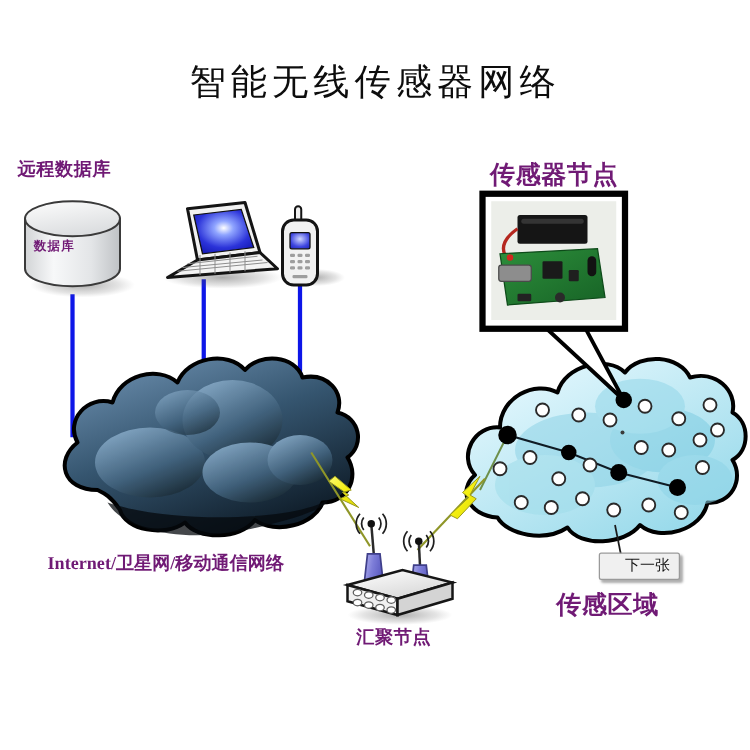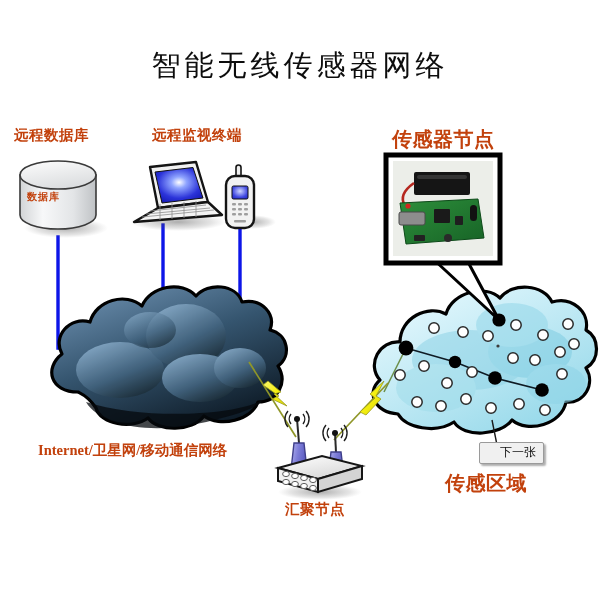--- a/index.html
+++ b/index.html
@@ -19,21 +19,21 @@
   }
   #diagram-svg {
     position: absolute;
     left: 0;
     top: 0;
     width: 600px;
     height: 600px;
   }
   .lbl {
     position: absolute;
-    color: #c2410c;
+    color: #701a75;
     white-space: nowrap;
     font-weight: bold;
     letter-spacing: 0.5px;
   }
   #page-title {
     position: absolute;
     left: 0;
     top: 46px;
     width: 600px;
     text-align: center;
@@ -356,21 +356,20 @@
         <ellipse cx="313" cy="480" rx="3.4" ry="2.6"></ellipse>
         <ellipse cx="286" cy="482" rx="3.4" ry="2.6"></ellipse>
         <ellipse cx="295" cy="484" rx="3.4" ry="2.6"></ellipse>
         <ellipse cx="304" cy="486" rx="3.4" ry="2.6"></ellipse>
         <ellipse cx="313" cy="488" rx="3.4" ry="2.6"></ellipse>
       </g>
     </g>
   </svg>
 
   <div class="lbl" id="label-remote-db">远程数据库</div>
-  <div class="lbl" id="label-remote-terminal">远程监视终端</div>
   <div class="lbl" id="label-sensor-node">传感器节点</div>
   <div class="lbl" id="label-db-inner">数据库</div>
   <div class="lbl" id="label-internet">Internet/卫星网/移动通信网络</div>
   <div class="lbl" id="label-sink-node">汇聚节点</div>
   <div class="lbl" id="label-sensing-area">传感区域</div>
 
   <div id="tooltip-next">下一张</div>
 
 </div>
 

